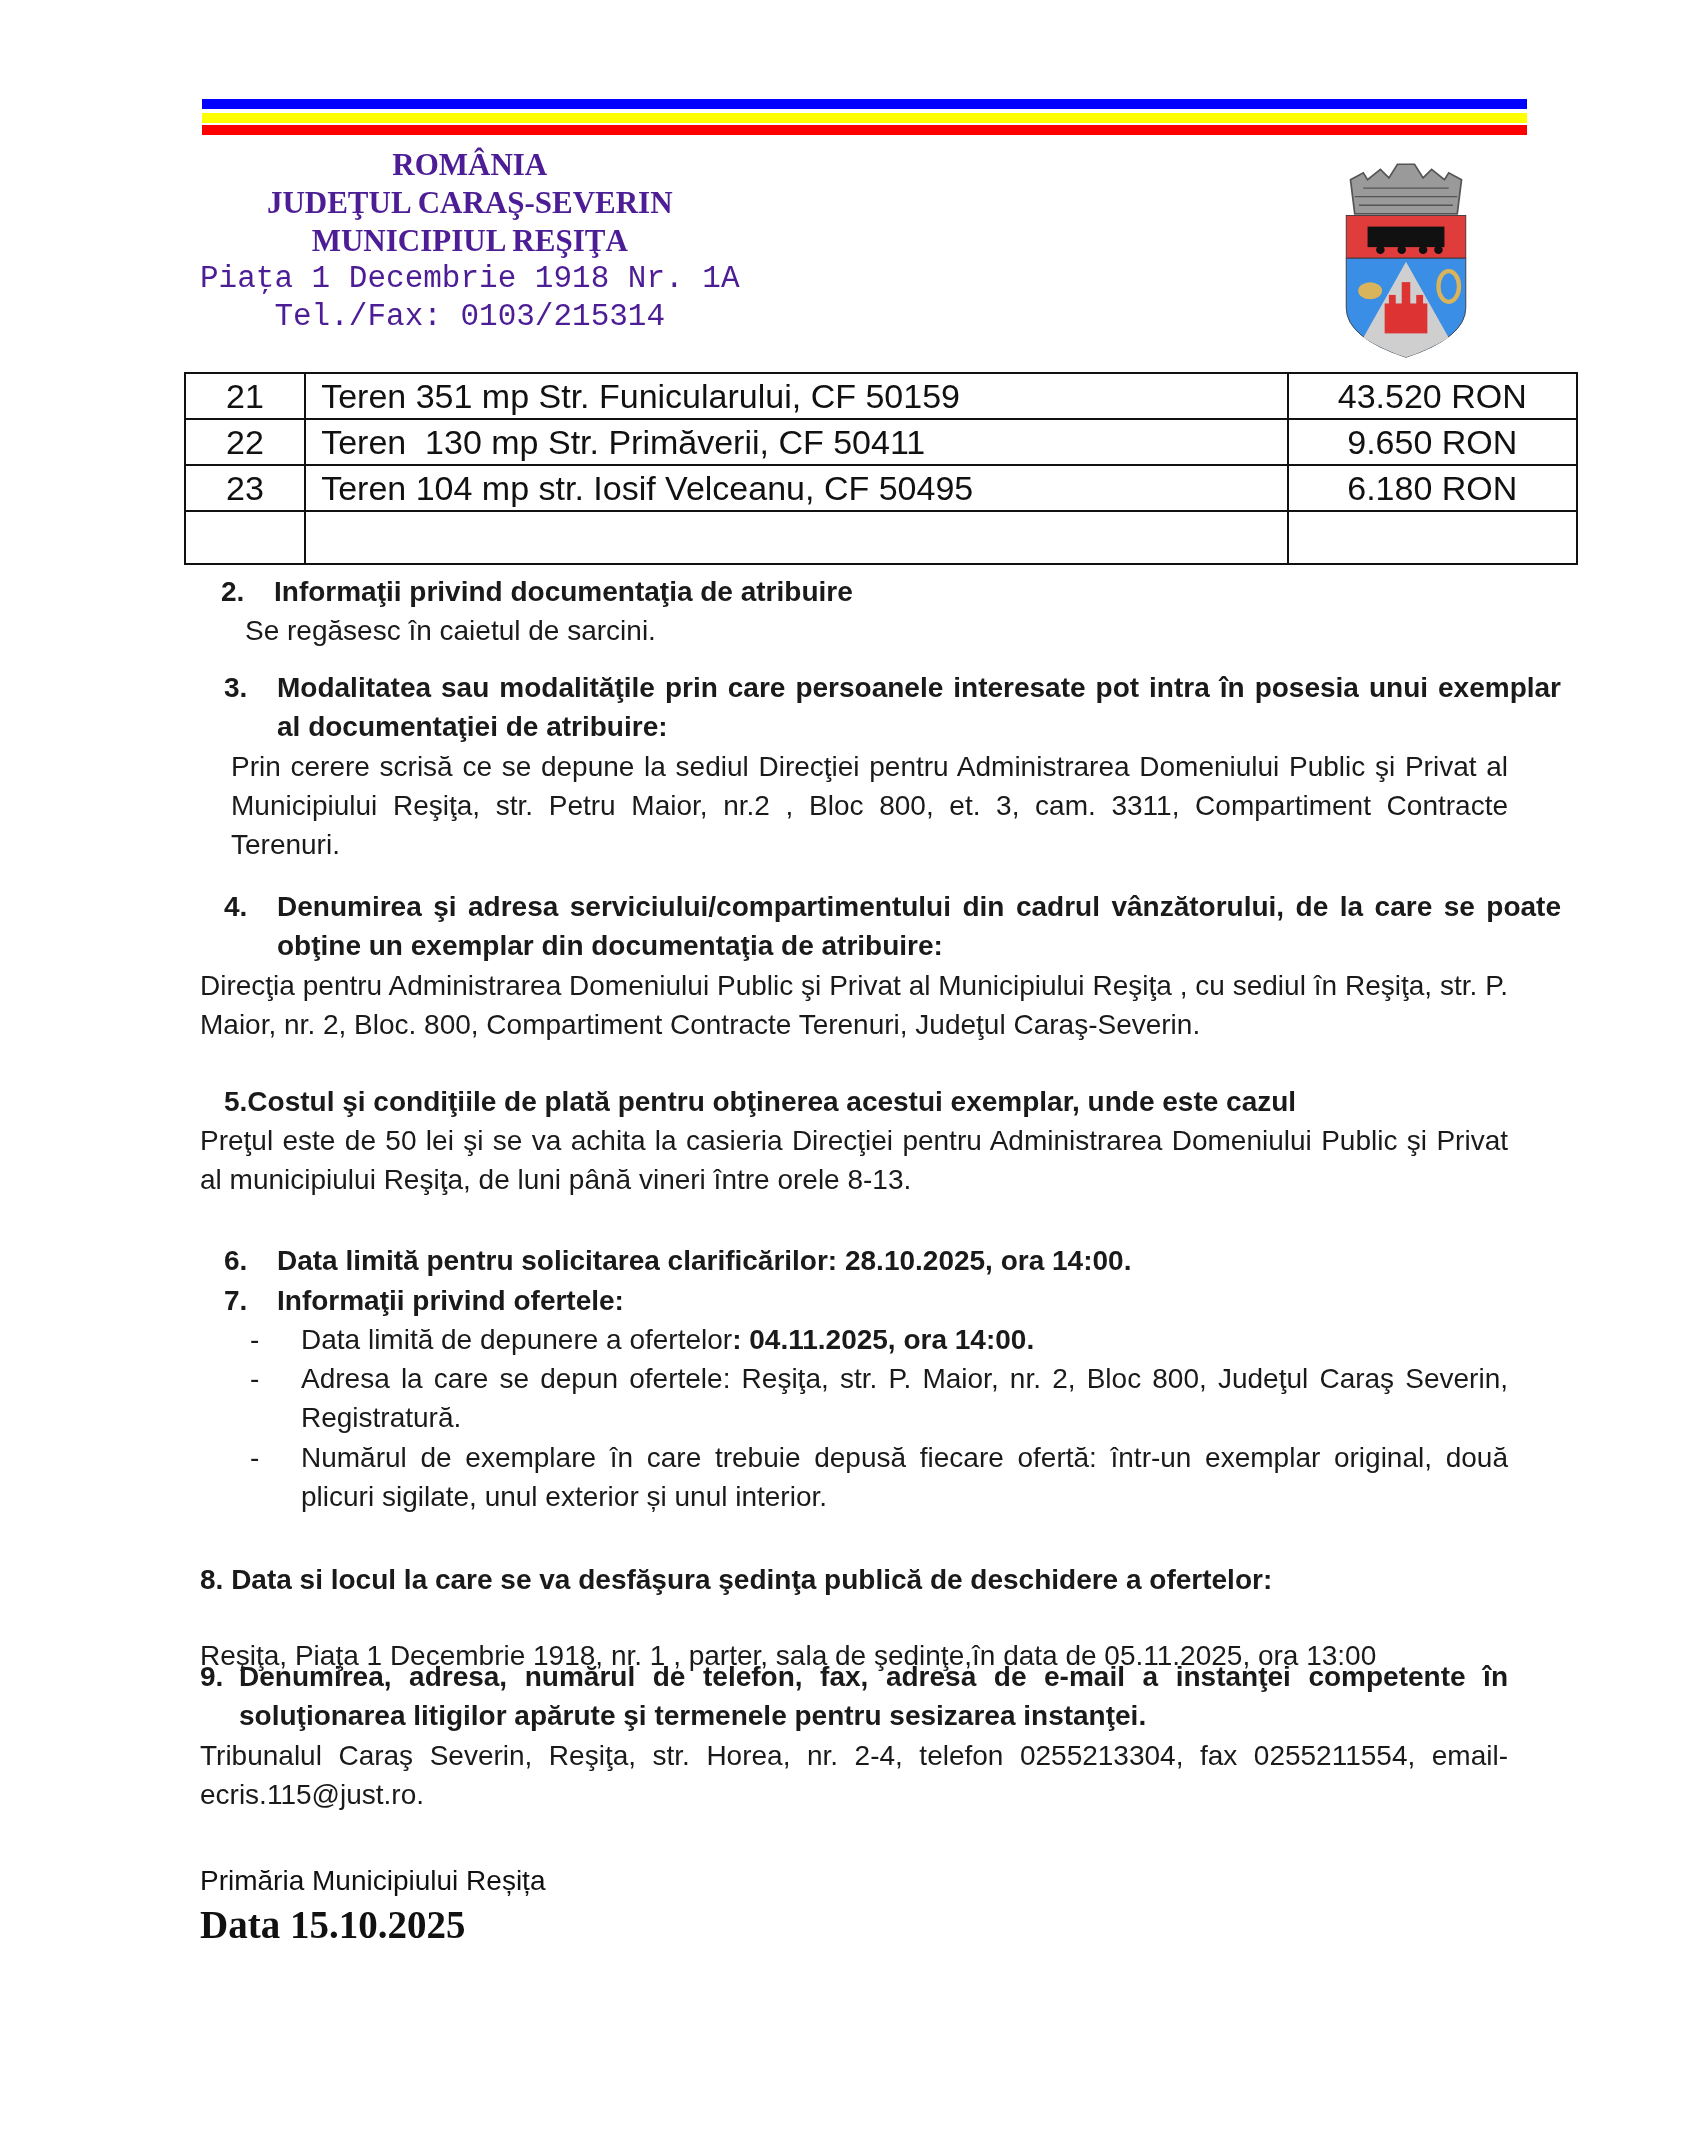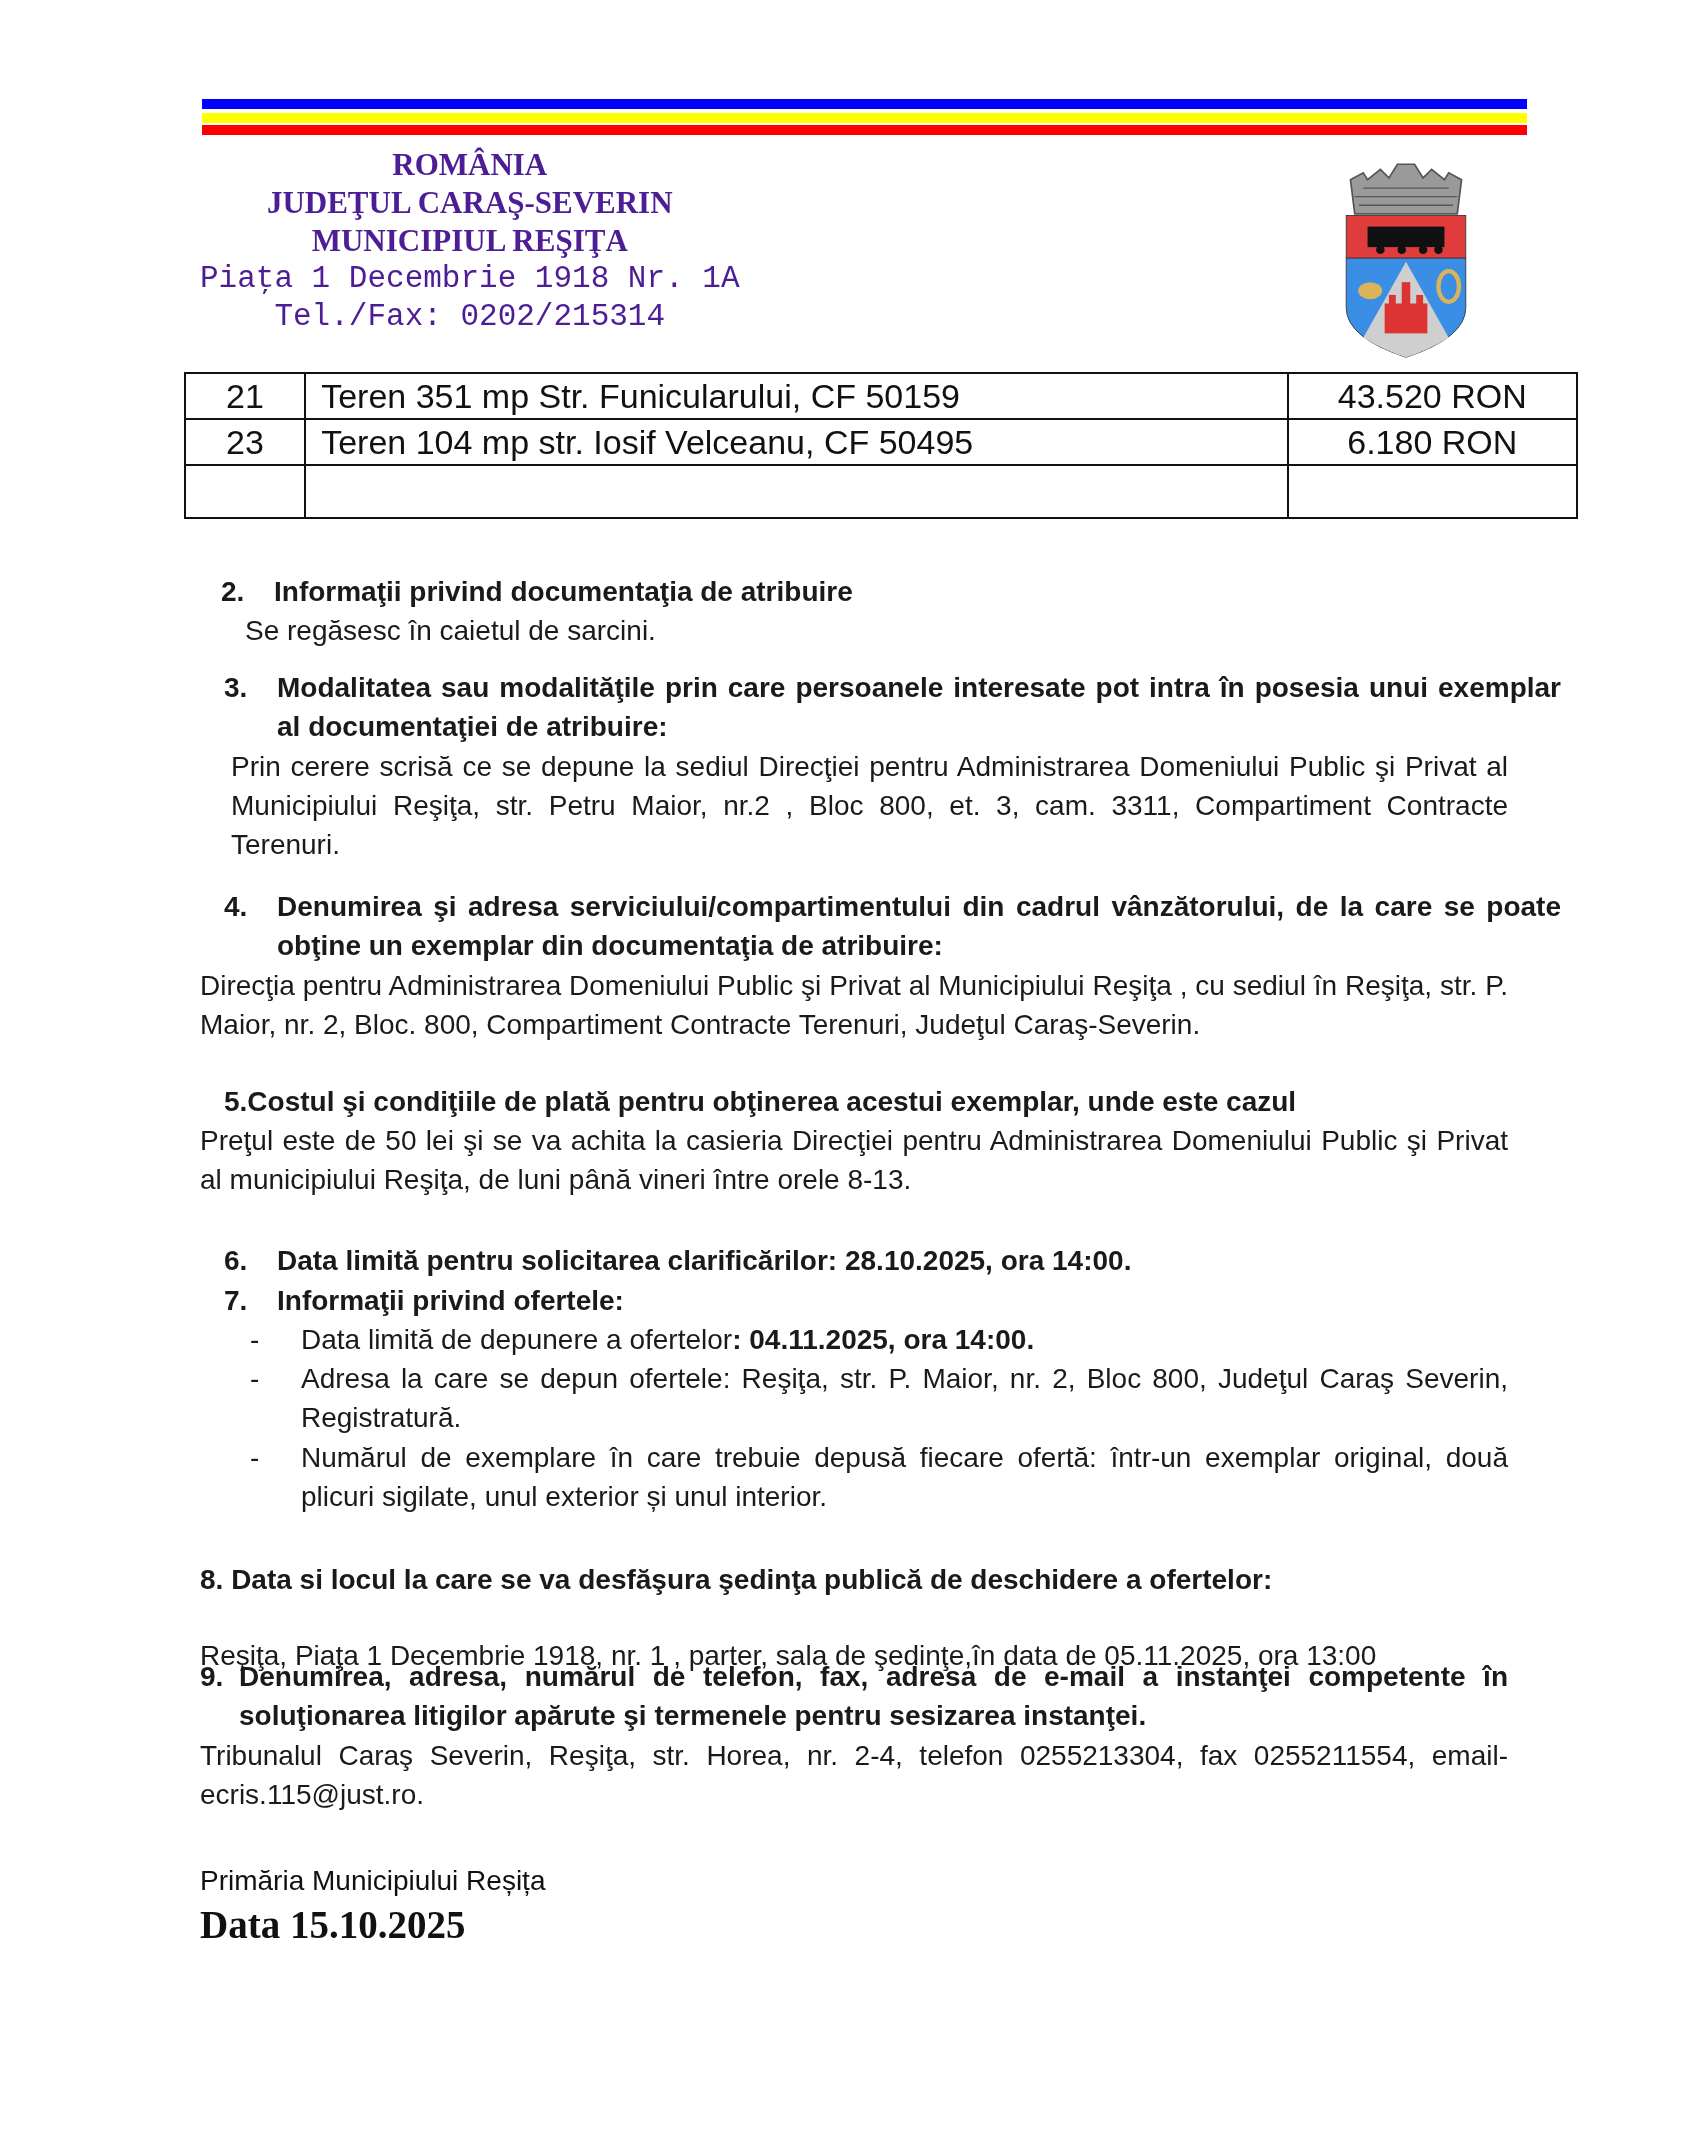--- a/index.html
+++ b/index.html
@@ -42,21 +42,21 @@
 
 <div class="flag blue"></div>
 <div class="flag yellow"></div>
 <div class="flag red"></div>
 
 <div class="hdr">
   <div class="b">ROMÂNIA</div>
   <div class="b">JUDEŢUL CARAŞ-SEVERIN</div>
   <div class="b">MUNICIPIUL REŞIŢA</div>
   <div class="n">Piaţa 1 Decembrie 1918 Nr. 1A</div>
-  <div class="n">Tel./Fax: 0202/215314</div>
+  <div class="n">Tel./Fax: 0103/215314</div>
 </div>
 
 <svg class="crest" viewBox="0 0 180 240">
 
   <path d="M30 70 L25 30 L40 22 L45 30 L60 18 L70 28 L80 12 L100 12 L110 28 L120 18 L135 30 L140 22 L155 30 L150 70 Z" fill="#9a9a9a" stroke="#555" stroke-width="2"></path>
   <path d="M30 50 H150 M35 60 H145 M40 40 H140" stroke="#555" stroke-width="1.5"></path>
 
   <rect x="20" y="72" width="140" height="50" fill="#e03c3c" stroke="#333" stroke-width="1"></rect>
   <rect x="45" y="85" width="90" height="24" fill="#111"></rect>
   <circle cx="60" cy="112" r="5" fill="#111"></circle>
@@ -73,20 +73,25 @@
   <ellipse cx="48" cy="160" rx="14" ry="10" fill="#d9b45a"></ellipse>
   <ellipse cx="140" cy="155" rx="12" ry="18" fill="none" stroke="#d9b45a" stroke-width="5"></ellipse>
 </svg>
 
 <table class="lots">
   <tbody>
       <tr>
     <td class="nr">21</td>
     <td class="desc">Teren 351 mp Str. Funicularului, CF 50159</td>
     <td class="price">43.520 RON</td>
+  </tr>
+  <tr>
+    <td class="nr">22</td>
+    <td class="desc" style="white-space:pre">Teren  130 mp Str. Primăverii, CF 50411</td>
+    <td class="price">9.650 RON</td>
   </tr>
   <tr>
     <td class="nr">23</td>
     <td class="desc">Teren 104 mp str. Iosif Velceanu, CF 50495</td>
     <td class="price">6.180 RON</td>
   </tr>
   <tr class="empty">
     <td class="nr"></td>
     <td class="desc"></td>
     <td class="price"></td>

